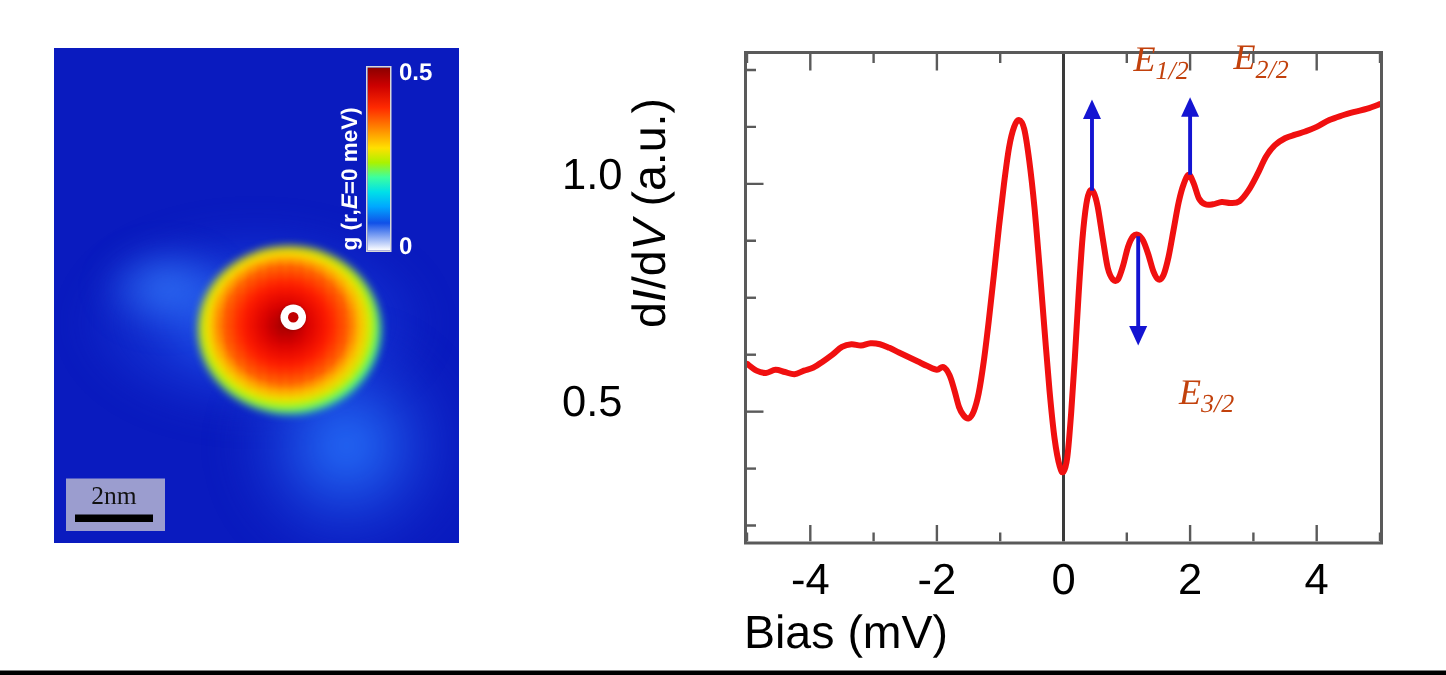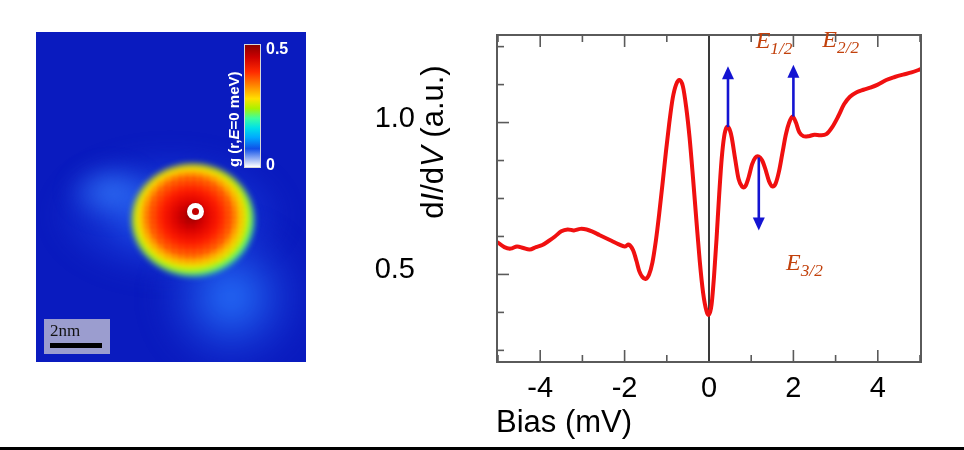--- a/index.html
+++ b/index.html
@@ -143,20 +143,21 @@
     font-size: 16px; font-weight: 700;
   }
   #cb-max { position: absolute; left: 2px; top: -4px; }
   #cb-min { position: absolute; left: 2px; bottom: -6px; }
 
   
   #scalebar-box {
     position: absolute; left: 8px; bottom: 8px;
     background: rgba(175,175,210,0.88);
     padding: 3px 8px 6px 6px;
+    text-align: center;
   }
   #scalebar-text {
     color: #111111; font-size: 17px; line-height: 1.05;
     font-family: "Liberation Serif", serif;
   }
   #scalebar-line {
     margin-top: 3px; width: 52px; height: 5px; background: #000000;
   }
 
   

